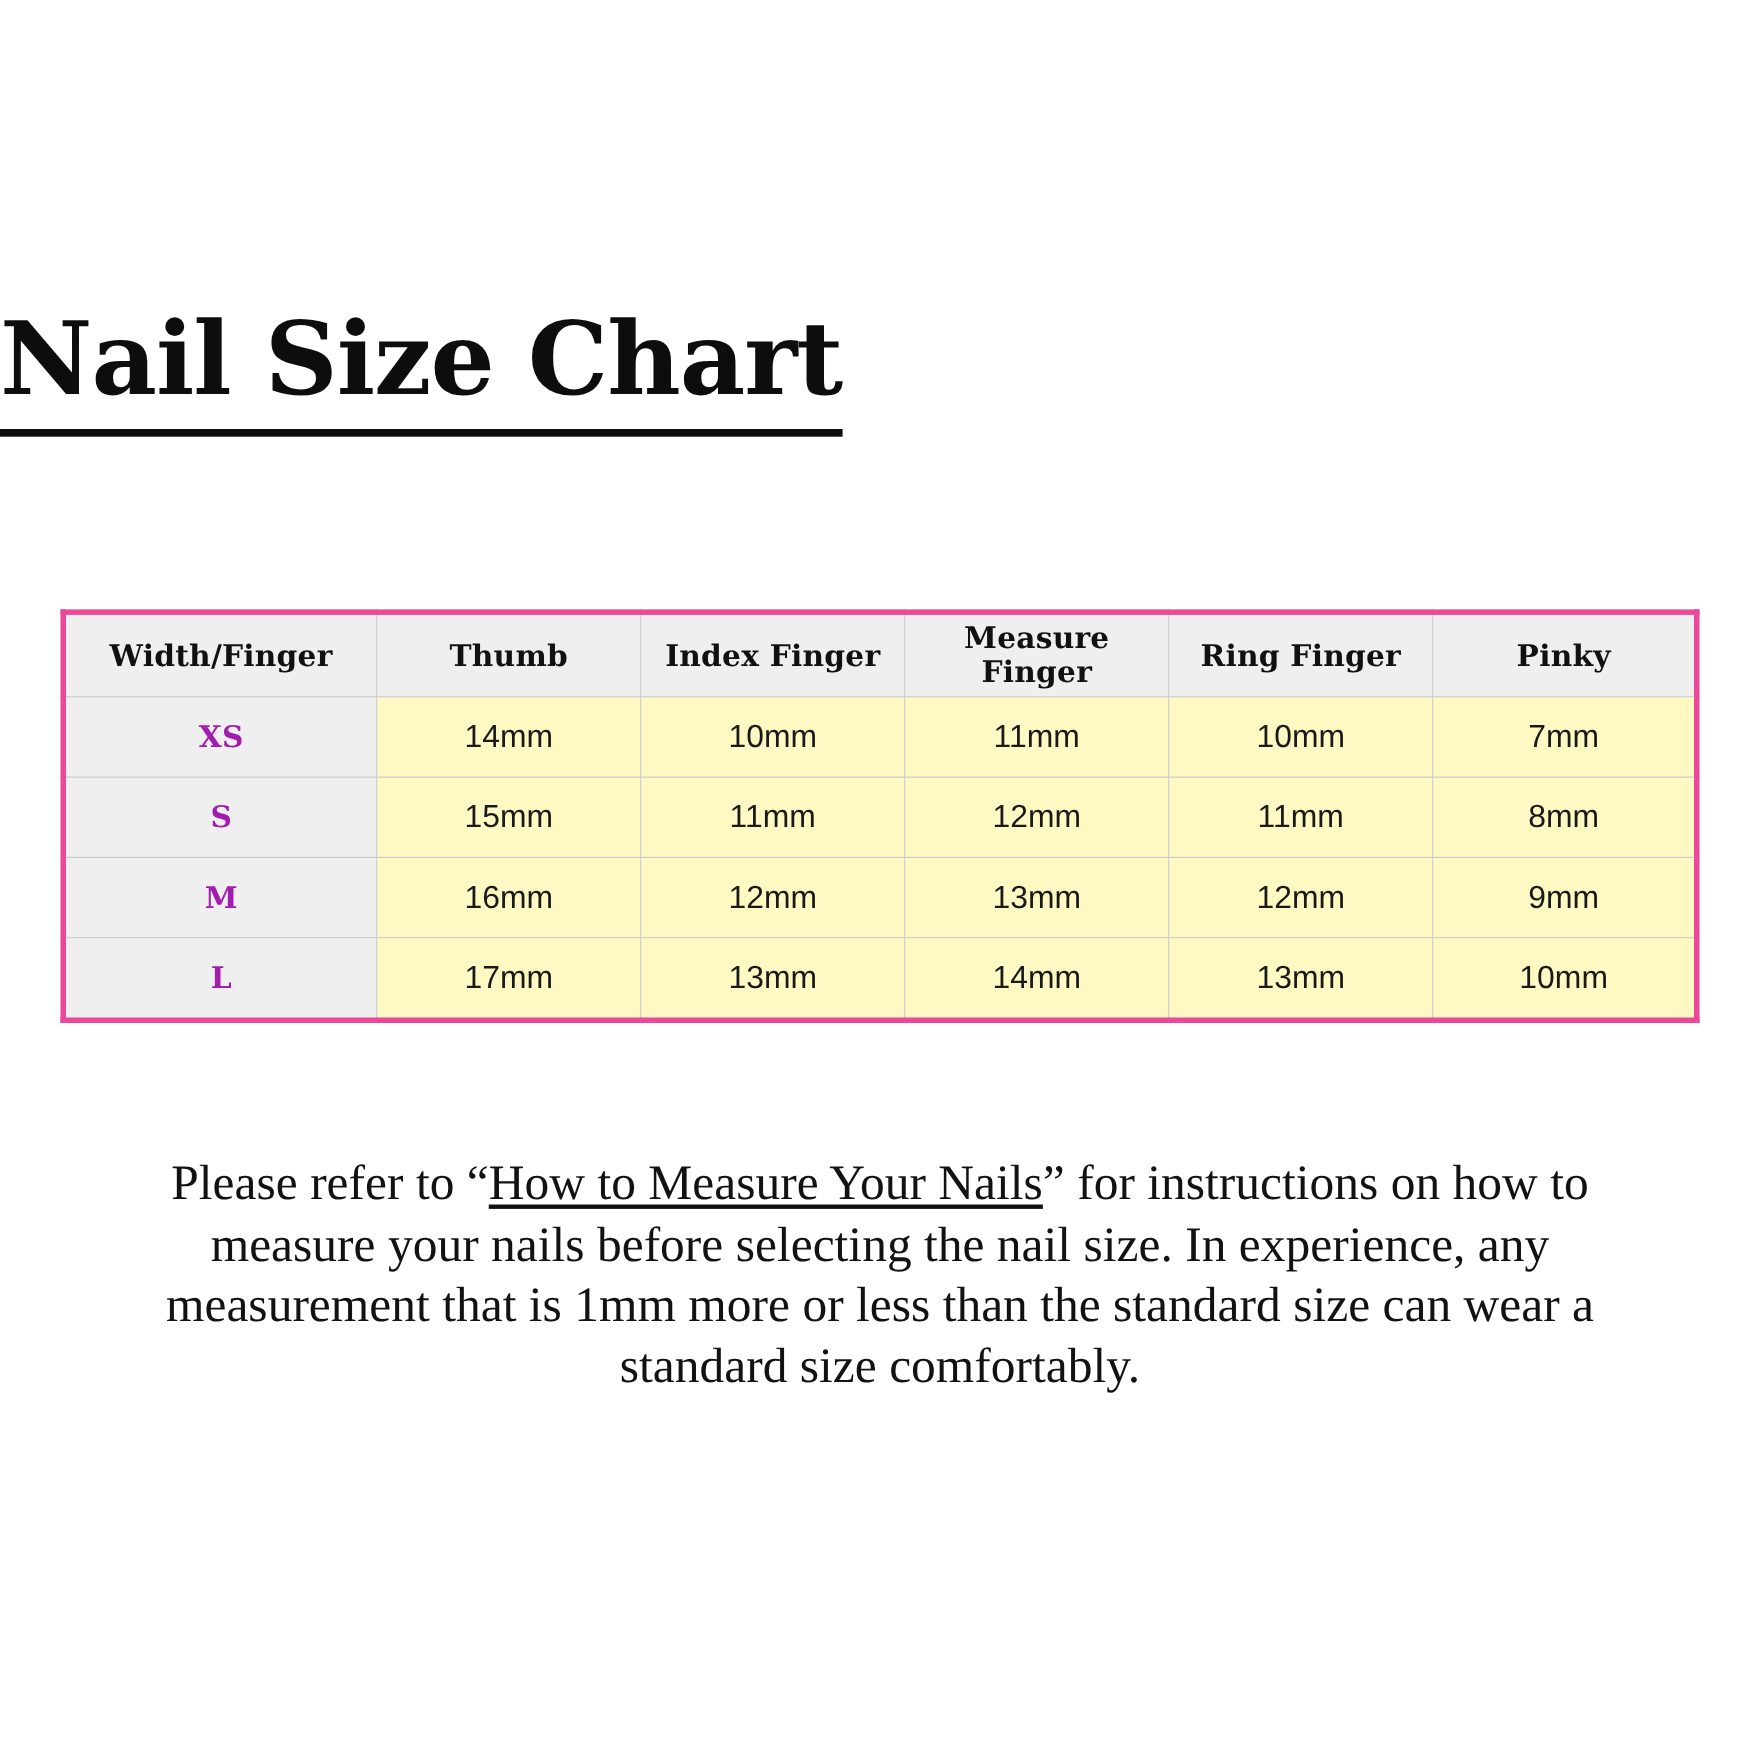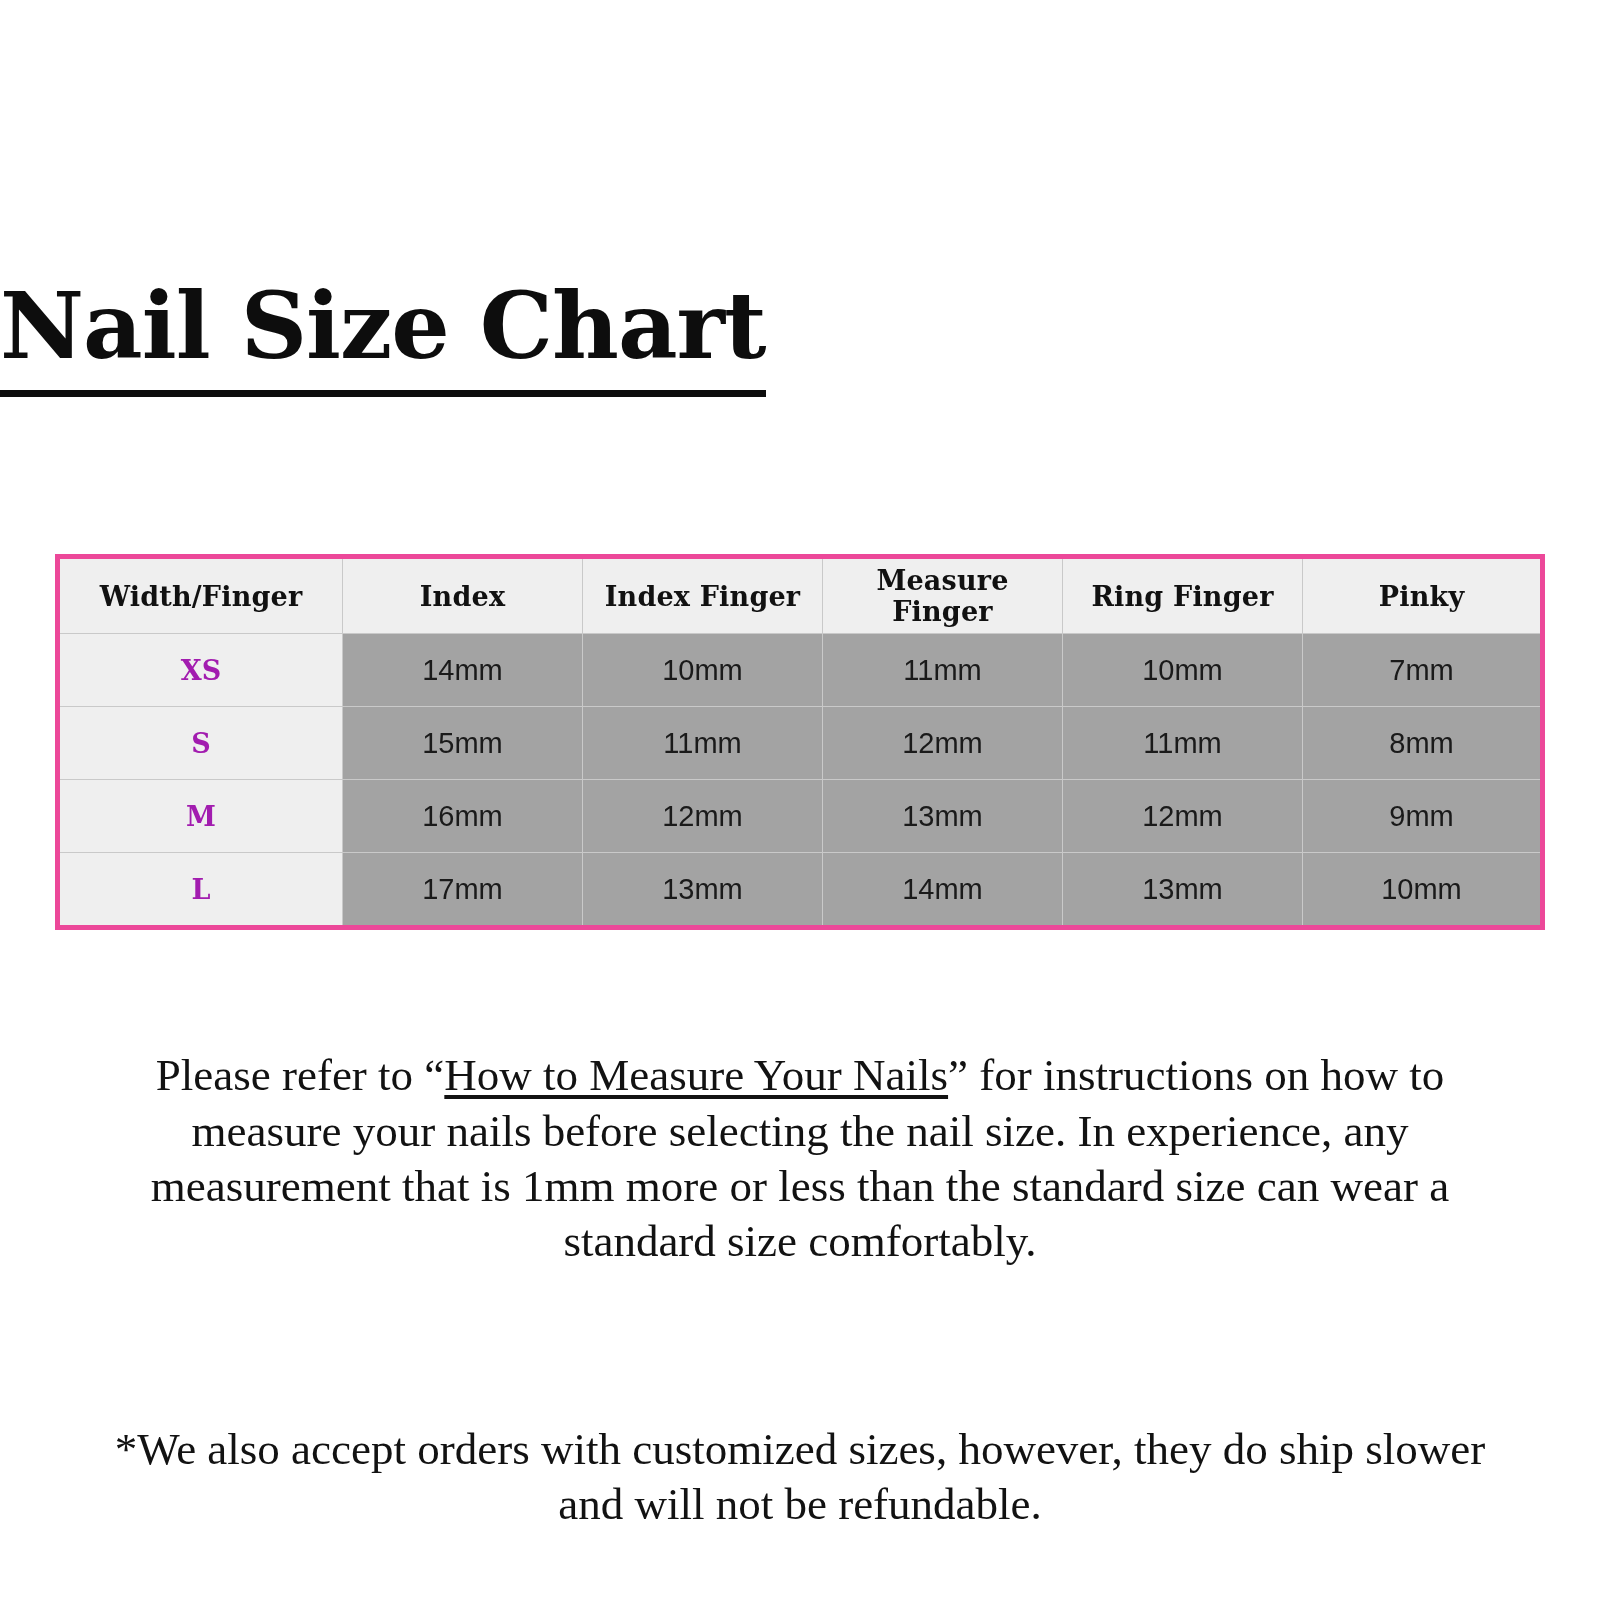--- a/index.html
+++ b/index.html
@@ -67,21 +67,21 @@
   }
   table.size-table tbody th.size-label {
     background: #efefef;
     font-family: "DejaVu Serif", serif;
     font-weight: 700;
     font-size: 27px;
     height: 70px;
     color: #a21caf;
   }
   table.size-table tbody td {
-    background: #a3a3a3;
+    background: #fef9c3;
     font-family: "Liberation Sans", sans-serif;
     font-size: 29px;
     height: 70px;
     color: #1a1a1a;
   }
   table.size-table col.first { width: 285px; }
 
   
   .notes {
     margin: 0 auto;
@@ -122,21 +122,21 @@
         <col class="first">
         <col>
           <col>
           <col>
           <col>
           <col>
       </colgroup>
       <thead>
         <tr>
           <th>Width/Finger</th>
-          <th>Index</th>
+          <th>Thumb</th>
           <th>Index Finger</th>
           <th>Measure Finger</th>
           <th>Ring Finger</th>
           <th>Pinky</th>
         </tr>
       </thead>
       <tbody>
         <tr>
           <th class="size-label">XS</th>
           <td>14mm</td>
@@ -169,16 +169,15 @@
           <td>13mm</td>
           <td>10mm</td>
         </tr>
       </tbody>
     </table>
   </div>
 
   <div class="notes">
     <p class="note-p"><span>Please refer to “</span><span class="underline">How to Measure Your Nails</span><span>” for instructions on how to measure your nails before selecting the nail size. In experience, any measurement that is 1mm more or less than the standard size can wear a standard size comfortably.</span></p>
     <div class="note-gap"></div>
-    <p class="note-p second">*We also accept orders with customized sizes, however, they do ship slower and will not be refundable.</p>
   </div>
 
 </div>
 
 </body></html>

